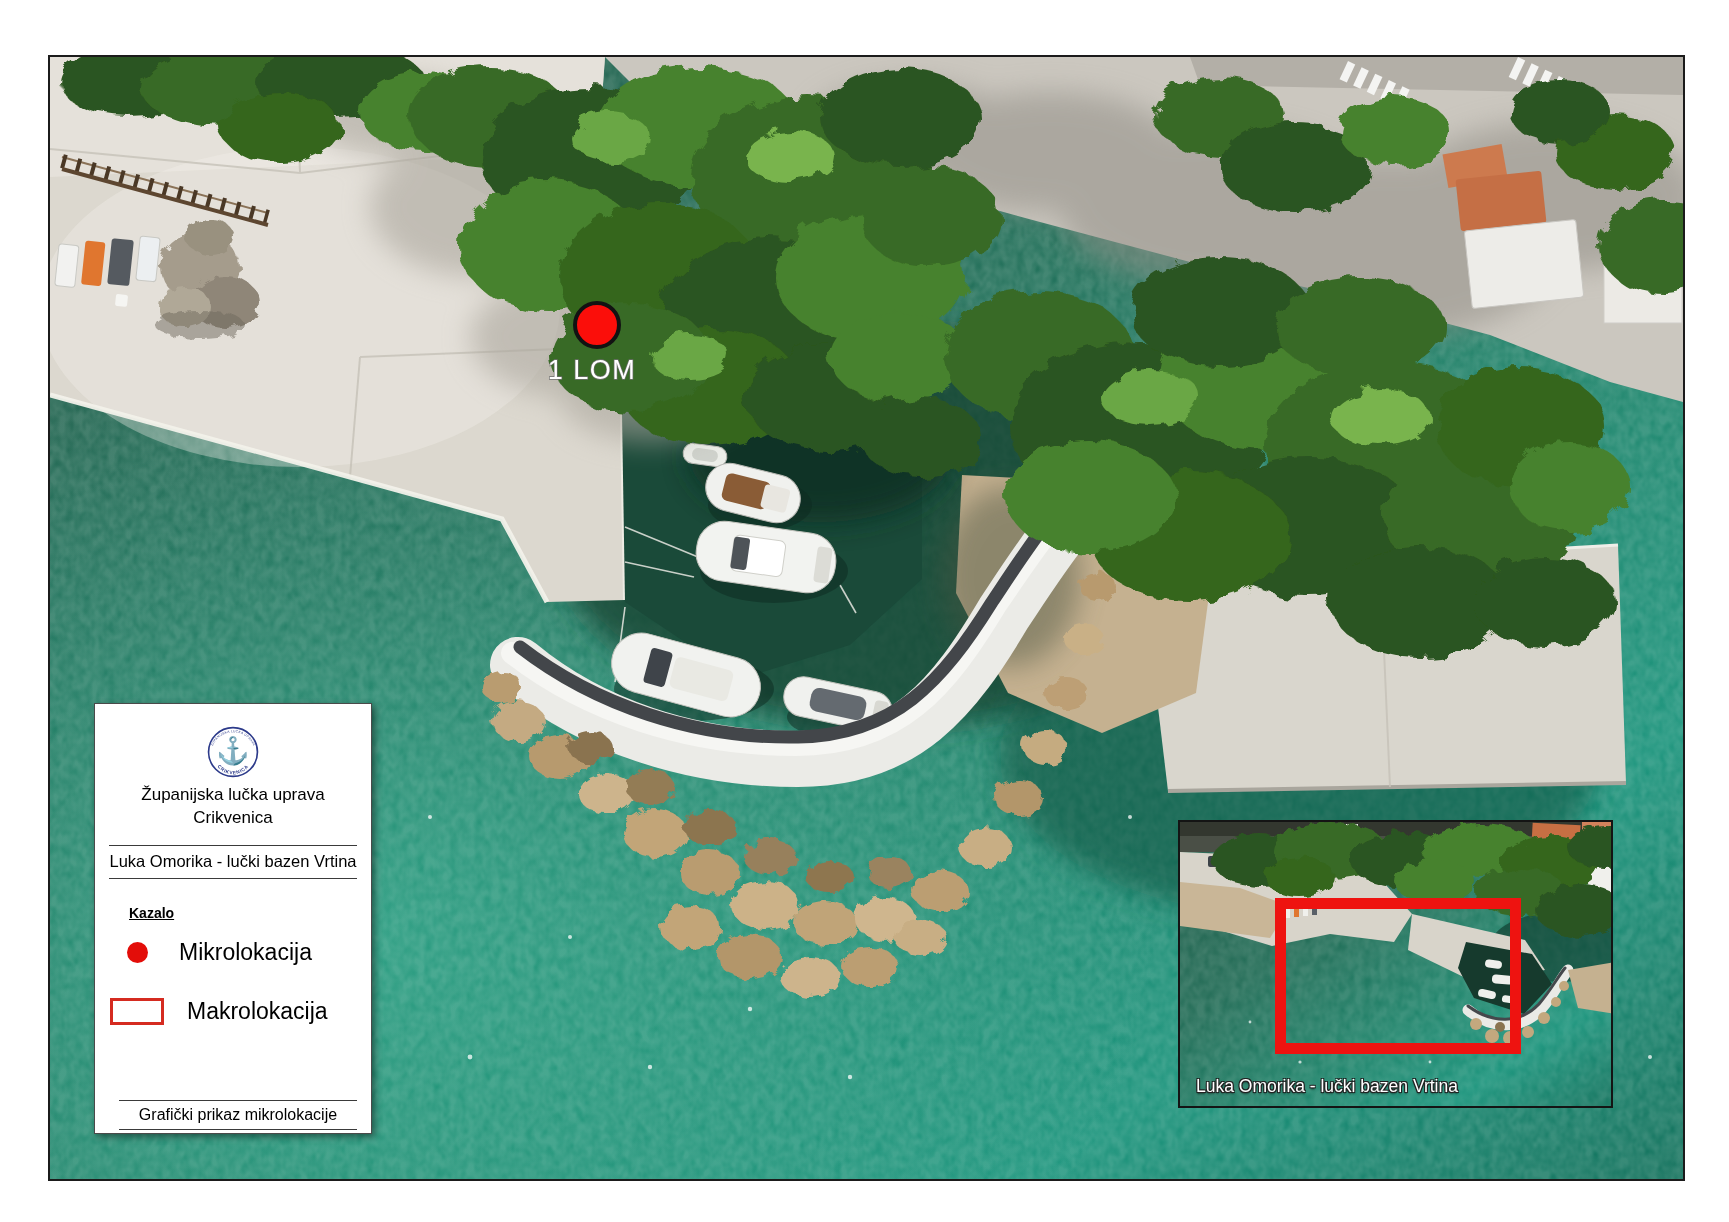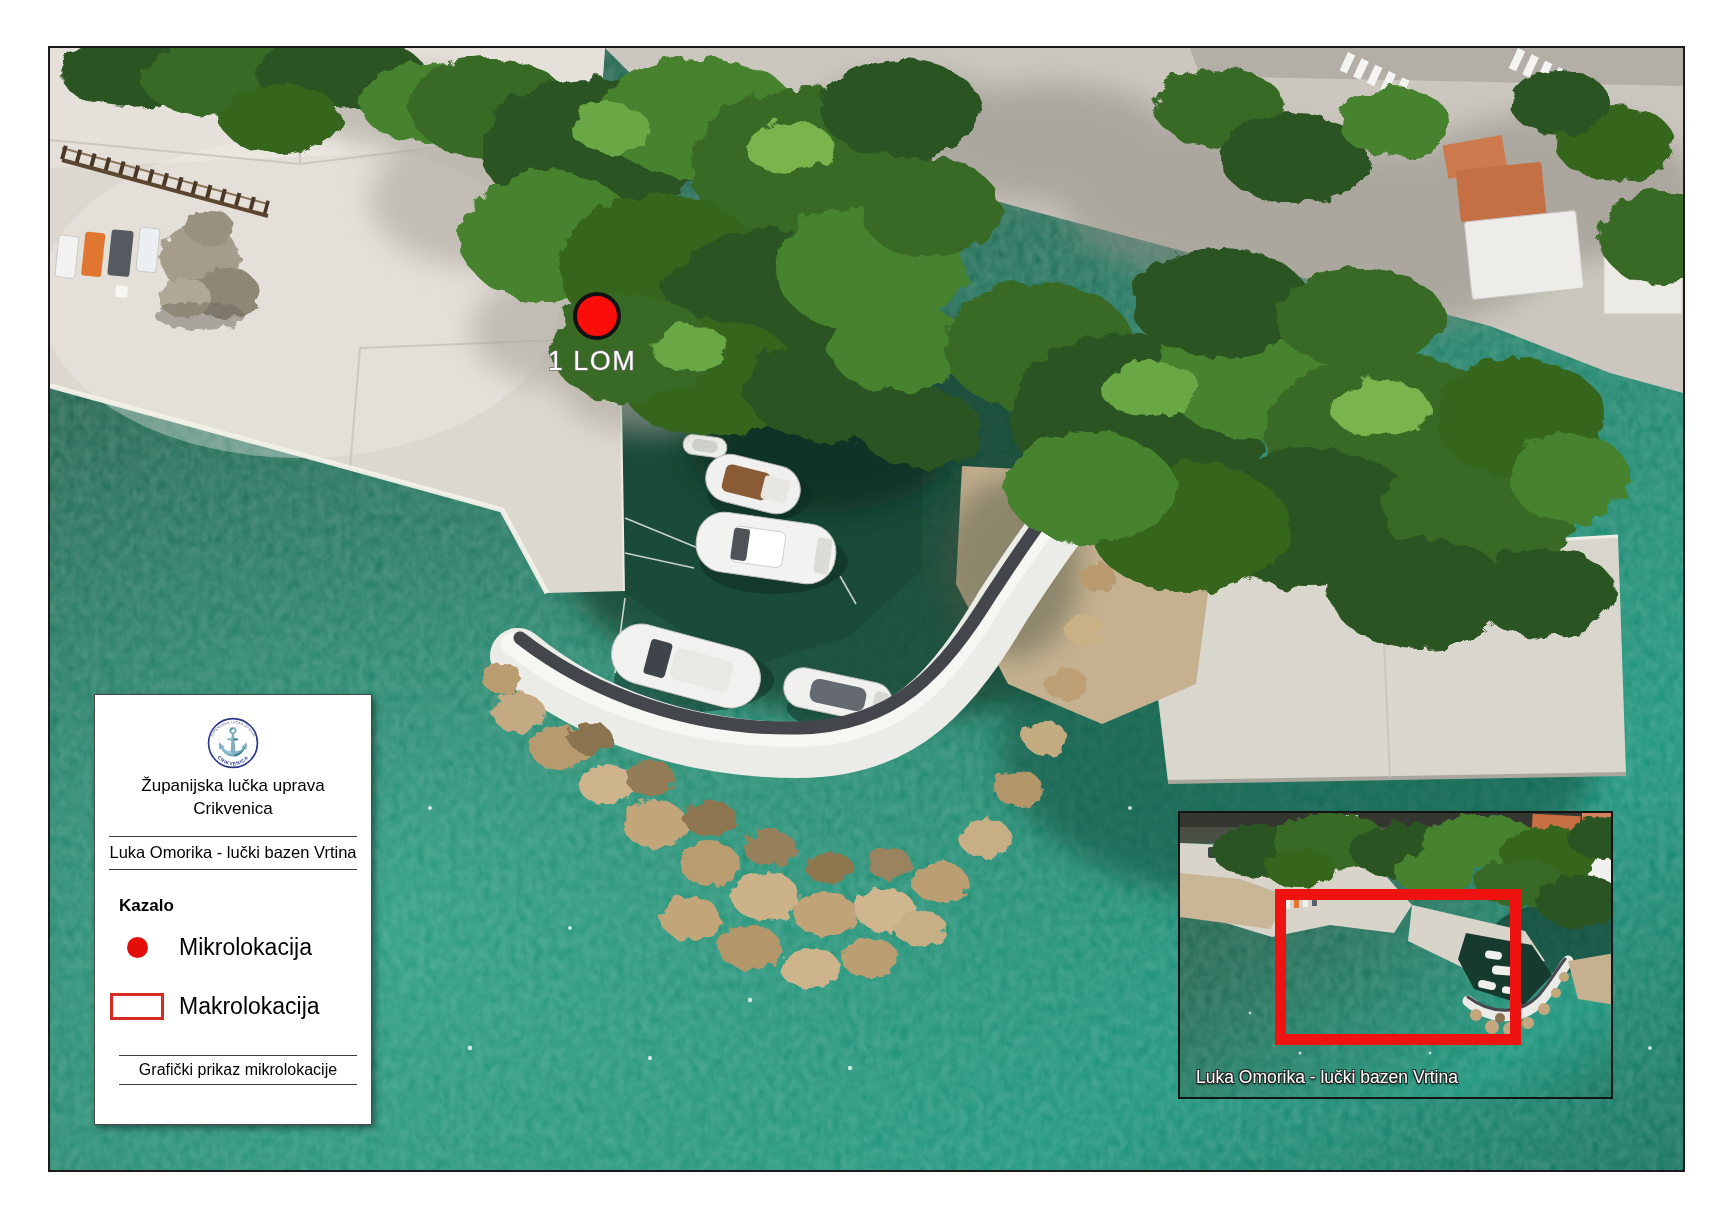--- a/index.html
+++ b/index.html
@@ -1,36 +1,36 @@
 <!DOCTYPE html>
 <html><head>
 <meta charset="utf-8">
 <style>
   html,body{margin:0;padding:0;background:#ffffff;}
   .page{position:relative;width:1729px;height:1222px;background:#fff;overflow:hidden;
         font-family:"Liberation Sans", sans-serif;}
-  .photo{position:absolute;left:48px;top:46px;width:1633px;height:1122px;
+  .photo{position:absolute;left:48px;top:55px;width:1633px;height:1122px;
          border:2px solid #1b1b1b;background:#1d6b55;}
   .photo svg.scene{position:absolute;left:0;top:0;}
   
   .legend{position:absolute;left:44px;top:646px;width:276px;height:429px;background:#fff;
           border:1px solid #4a4a4a;box-shadow:3px 3px 7px rgba(0,0,0,.45);color:#000;z-index:5;}
   .legend .logo{display:block;margin:22px auto 0;width:52px;height:52px;}
   .legend .org{margin-top:5px;text-align:center;font-size:17px;line-height:23px;}
   .legend hr.rule{border:0;border-top:1.5px solid #3a3a3a;margin:0 14px;}
   .legend hr.r1{margin-top:16px;}
   .legend .project{text-align:center;font-size:16.5px;padding:6px 4px 7px;}
-  .legend .kazalo{margin:26px 0 0 24px;font-weight:bold;font-size:17px;}
+  .legend .kazalo{margin:26px 0 0 34px;font-weight:bold;font-size:14px;text-decoration:underline;}
   .legend .lrow{display:flex;align-items:center;margin-top:18px;}
-  .legend .lrow.second{margin-top:32px;}
+  .legend .lrow.second{margin-top:32px;gap:8px;}
   .legend .sym{width:84px;display:flex;justify-content:center;}
   .legend .dot{width:21px;height:21px;border-radius:50%;background:#e30d09;}
   .legend .rectsym{width:48px;height:21px;border:3px solid #d52b20;background:#fff;box-sizing:content-box;}
   .legend .ltext{font-size:23px;}
-  .legend .footer{margin-top:35px;padding-left:10px;}
+  .legend .footer{margin-top:75px;padding-left:10px;}
   .legend .footer .ftext{text-align:center;font-size:16px;padding:5px 0;}
   
   .inset{position:absolute;left:1128px;top:763px;width:435px;height:288px;border:2px solid #141414;
          box-sizing:border-box;background:#11705a;z-index:4;overflow:hidden;}
   .inset svg{position:absolute;left:0;top:0;}
   .macro-rect{position:absolute;left:95px;top:76px;width:246px;height:156px;border:11px solid #ee1310;
               box-sizing:border-box;z-index:3;}
   .inset-caption{position:absolute;left:16px;bottom:9px;z-index:3;color:#fff;font-size:17.5px;
      text-shadow:-1px -1px 0 #222,1px -1px 0 #222,-1px 1px 0 #222,1px 1px 0 #222,0 2px 2px rgba(0,0,0,.6);}
 </style>

